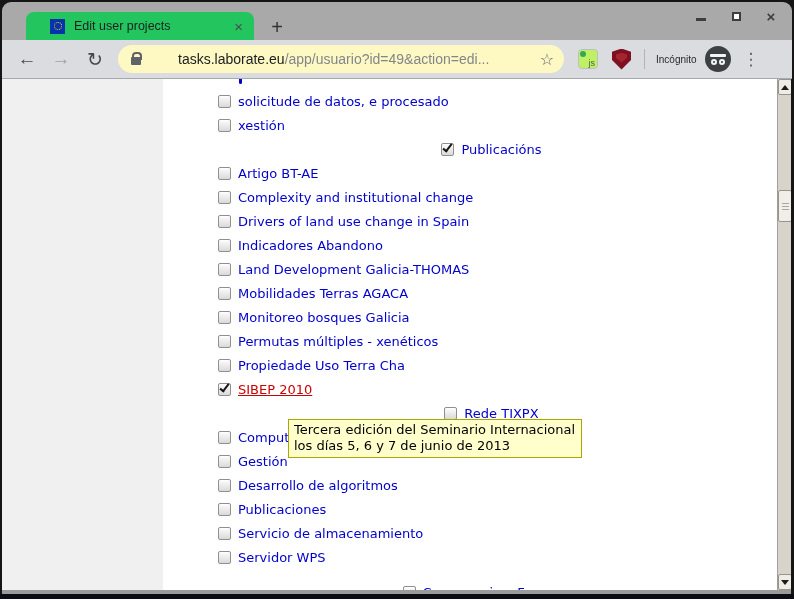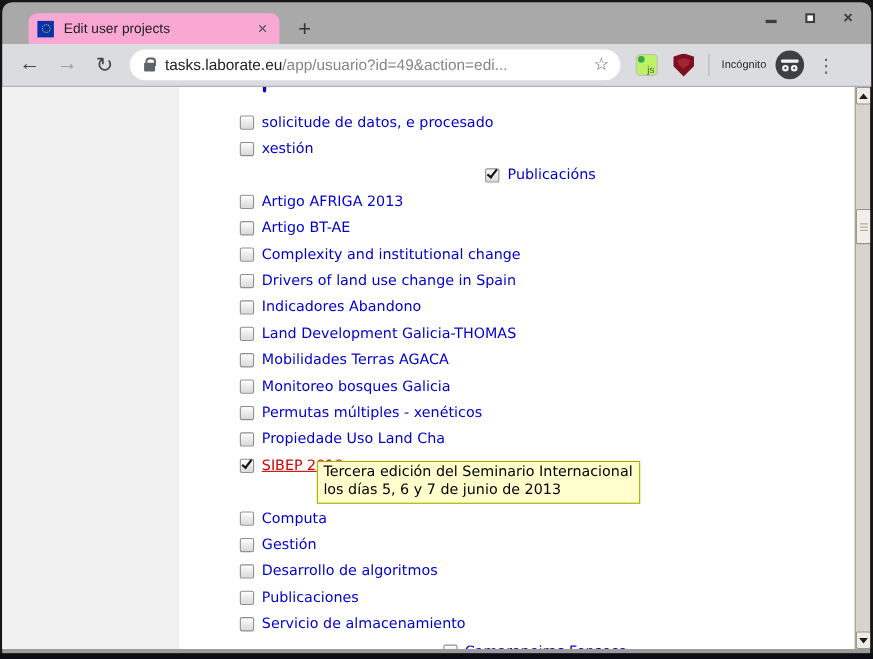--- a/index.html
+++ b/index.html
@@ -9,36 +9,36 @@
   
   .titlebar { position:absolute; top:2px; left:2px; right:2px; height:38px;
     background:#a9a9a9; border-radius:9px 9px 0 0; }
   .win-controls { position:absolute; right:14px; top:5px; display:flex; gap:21px; align-items:center; height:18px; }
   .win-btn { width:14px; height:14px; display:flex; align-items:center; justify-content:center;
     color:#3b3e40; font-weight:bold; font-size:15px; cursor:default; }
   .min-bar { width:10px; height:3px; background:#3b3e40; margin-top:7px; }
   .max-box { width:9px; height:9px; border:2px solid #3b3e40; background:#fff; }
 
   .tab { position:absolute; left:24px; top:10px; width:228px; height:28px;
-    background:#f9a8d4; border-radius:8px 8px 0 0; display:flex; align-items:center; padding:0 8px 0 8px; }
+    background:#22c55e; border-radius:8px 8px 0 0; display:flex; align-items:center; padding:0 8px 0 24px; }
   .favicon { width:15px; height:15px; background:#0633ad; display:flex; align-items:center; justify-content:center; flex:none; }
   .favicon .stars { width:8px; height:8px; border:1.5px dotted #ffd617; border-radius:50%; }
   .tab-title { font-size:12.5px; color:#1d1f21; margin-left:9px; flex:1; white-space:nowrap; overflow:hidden; }
   .tab-close { color:#4a4d50; font-size:15px; line-height:1; padding:0 3px; }
   .new-tab { position:absolute; left:260px; top:12px; width:30px; height:26px;
     display:flex; align-items:center; justify-content:center; color:#333; font-size:20px; }
 
   
   .toolbar { position:absolute; top:40px; left:2px; right:2px; height:39px; background:#dadcdf;
     border-bottom:1px solid #a6a9ac; display:flex; align-items:center; padding:0 10px 0 8px; }
   .nav-btn { width:34px; height:30px; display:flex; align-items:center; justify-content:center;
     font-size:19px; color:#454749; flex:none; }
   .nav-btn.disabled { color:#9ea1a4; }
-  .omnibox { height:28px; background:#ffffff; border-radius:14px; flex:1; margin:0 8px 0 6px;
-    display:flex; align-items:center; padding:0 10px 0 13px; min-width:0; max-width:446px; }
+  .omnibox { height:28px; background:#fef9c3; border-radius:14px; flex:1; margin:0 8px 0 6px;
+    display:flex; align-items:center; padding:0 10px 0 13px; min-width:0; max-width:446px;gap:28px; }
   .lock { width:10px; height:8px; background:#5f6368; border-radius:1px; position:relative; margin-top:4px; flex:none; }
   .lock:before { content:""; position:absolute; top:-5px; left:1px; width:6px; height:6px;
     border:2px solid #5f6368; border-bottom:none; border-radius:4px 4px 0 0; }
   .url { font-size:14px; margin-left:9px; white-space:nowrap; overflow:hidden; flex:1; }
   .url .domain { color:#202124; }
   .url .path { color:#82868b; }
   .star { color:#5f6368; font-size:16px; margin-left:6px; flex:none; }
 
   .ext-js { width:20px; height:20px; background:#bef264; border:1px solid #bcbfc2; border-radius:4px;
     position:relative; margin-left:6px; flex:none; }
@@ -56,21 +56,21 @@
   .incog-badge .glasses { display:flex; gap:2px; margin-top:2px; }
   .incog-badge .lens { width:6px; height:6px; border:2px solid #f1f3f4; border-radius:50%; }
   .menu-dots { font-size:17px; color:#5f6368; margin-left:12px; flex:none; }
 
   
   .page { position:absolute; top:79px; left:2px; right:3px; bottom:9px; background:#ffffff; overflow:hidden; }
   .gray-panel { position:absolute; left:0; top:0; bottom:0; width:161px; background:#f0f0f0; }
   .bottom-border { position:absolute; left:2px; right:3px; bottom:5px; height:4px; background:#9b9b9b; }
   .bottom-dark { position:absolute; left:0; right:0; bottom:0; height:5px; background:#0c0c14; }
 
-  .tree-main { position:absolute; left:161px; top:0; right:4px; height:498px; overflow:hidden; padding-top:20px; }
+  .tree-main { position:absolute; left:161px; top:0; right:4px; height:498px; overflow:hidden; padding-top:10px; }
   .tree-below { position:absolute; left:161px; top:501px; right:14px; }
   .row { height:24px; display:flex; align-items:center; font-family:"DejaVu Sans", sans-serif; }
   .row.lvl2 { padding-left:33px;justify-content:center; }
   .row.lvl3 { padding-left:55px; }
   .cb { width:13px; height:13px; border:1px solid #8f8f8f; border-radius:2px; flex:none;
     background:linear-gradient(180deg,#fdfdfd,#d9d9d9); position:relative; margin-right:7px;
     box-shadow:inset 0 1px 0 #ffffff; }
   .cb .mark { display:none; position:absolute; left:3px; top:-2px; width:5px; height:10px;
     border:solid #161616; border-width:0 2px 2px 0; transform:rotate(38deg); }
   .cb.checked .mark { display:block; }
@@ -164,24 +164,20 @@
     <a class="lbl">xestión</a>
   </div>
       <div class="row lvl2">
     <span class="cb checked">
           <span class="mark"></span>
         </span>
     <a class="lbl">Publicacións</a>
   </div>
       <div class="row lvl3">
     <span class="cb"></span>
-    <a class="lbl">Artigo AFRIGA 2013</a>
-  </div>
-      <div class="row lvl3">
-    <span class="cb"></span>
     <a class="lbl">Artigo BT-AE</a>
   </div>
       <div class="row lvl3">
     <span class="cb"></span>
     <a class="lbl">Complexity and institutional change</a>
   </div>
       <div class="row lvl3">
     <span class="cb"></span>
     <a class="lbl">Drivers of land use change in Spain</a>
   </div>
@@ -200,21 +196,21 @@
       <div class="row lvl3">
     <span class="cb"></span>
     <a class="lbl">Monitoreo bosques Galicia</a>
   </div>
       <div class="row lvl3">
     <span class="cb"></span>
     <a class="lbl">Permutas múltiples - xenéticos</a>
   </div>
       <div class="row lvl3">
     <span class="cb"></span>
-    <a class="lbl">Propiedade Uso Land Cha</a>
+    <a class="lbl">Propiedade Uso Terra Cha</a>
   </div>
       <div class="row lvl3">
     <span class="cb checked">
           <span class="mark"></span>
         </span>
     <a class="lbl active-red">SIBEP 2010</a>
   </div>
       <div class="row lvl2">
     <span class="cb"></span>
     <a class="lbl">Rede TIXPX</a>

